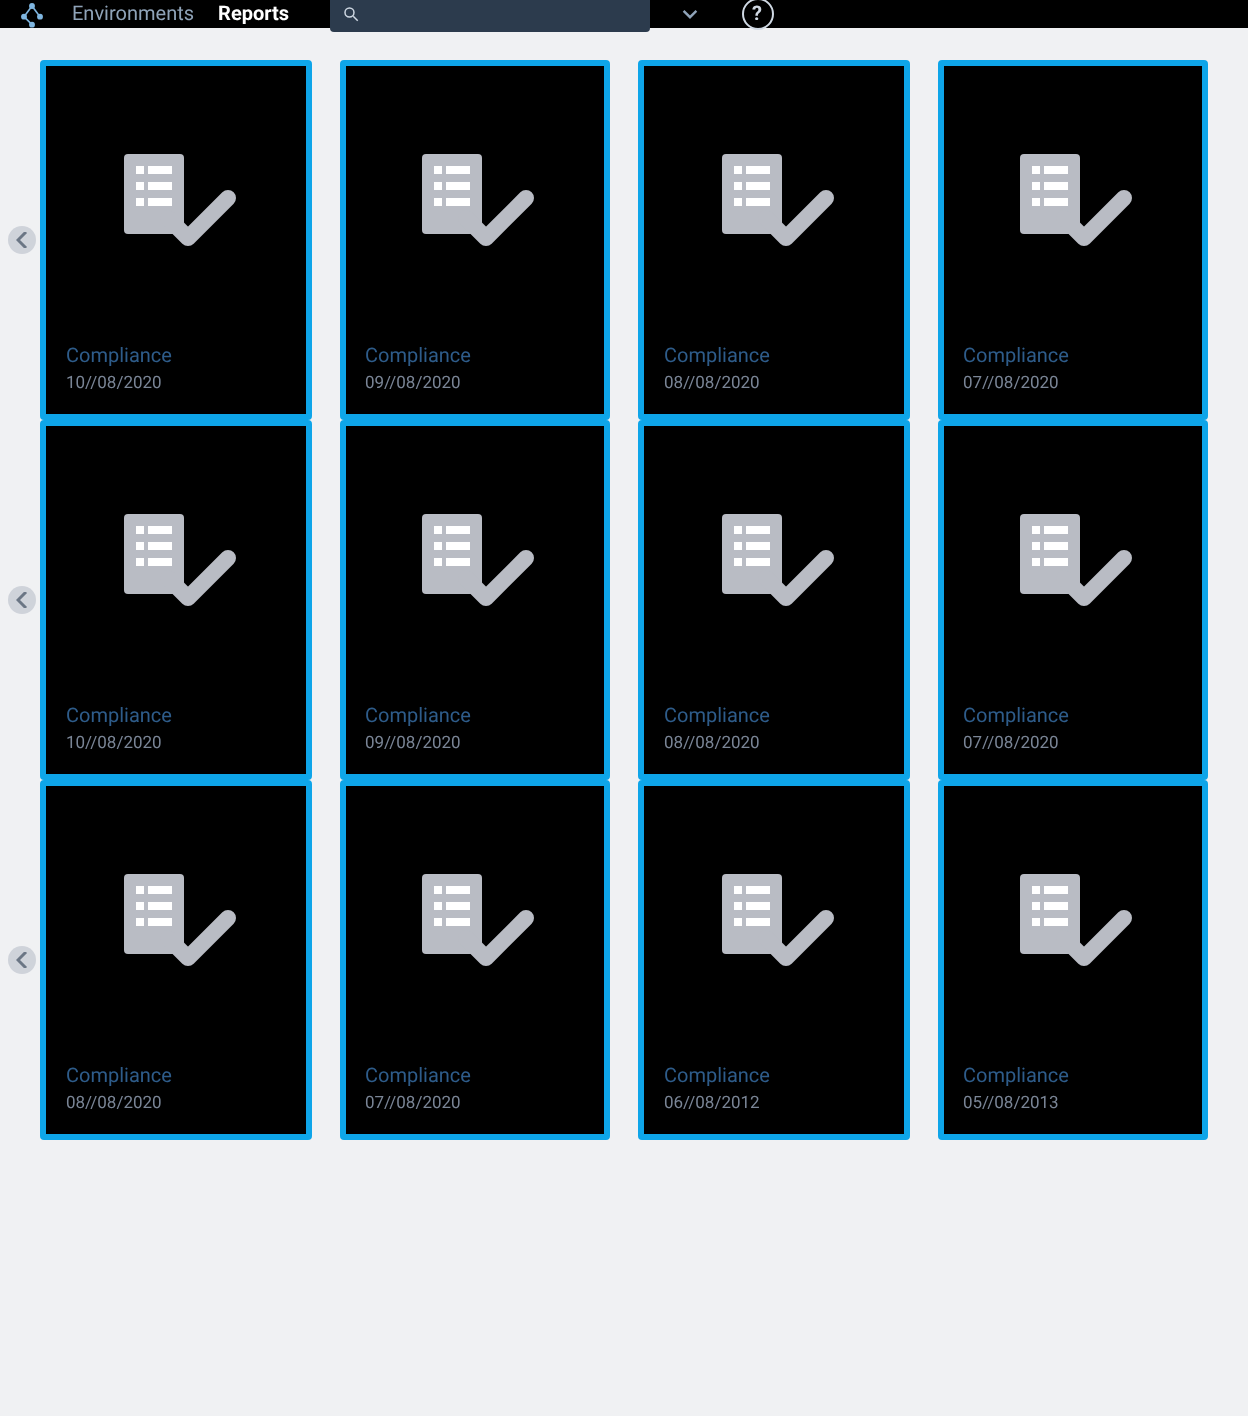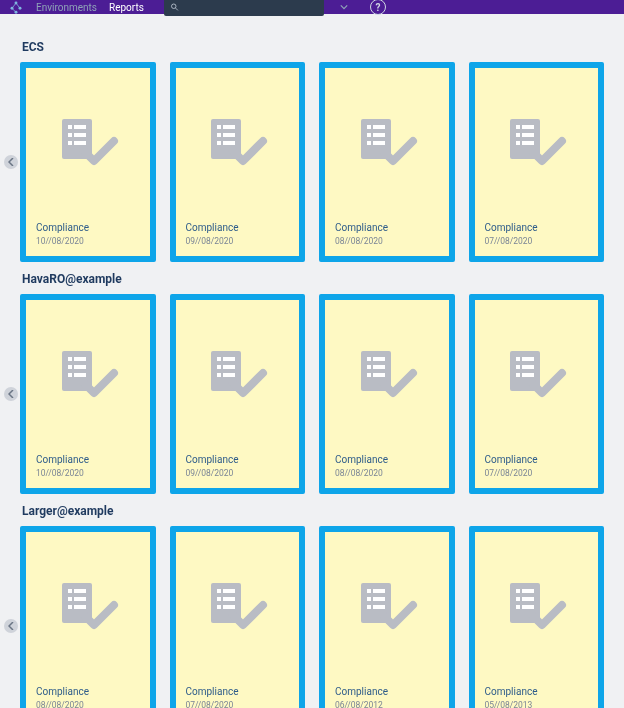--- a/index.html
+++ b/index.html
@@ -6,34 +6,34 @@
   body {
     font-family: -apple-system, BlinkMacSystemFont, "Segoe UI", Roboto, sans-serif;
     background: #f0f1f3;
     width: 624px;
     height: 708px;
     overflow: hidden;
     color: #2c3e50;
   }
   .topbar {
     height: 14px;
-    background: #4c1d95;
+    background: #000000;
     display: flex;
     align-items: center;
     padding: 0 8px;
     gap: 12px;
     font-size: 10px;
   }
   .logo {
     width: 16px; height: 16px;
     display: flex; align-items: center; justify-content: center;
   }
   .logo svg { width: 16px; height: 16px; }
   .nav-link { color: #8fa3b8; cursor: pointer; }
-  .nav-link.active { color: #fff; font-weight: 400; }
+  .nav-link.active { color: #fff; font-weight: 700; }
   .search-wrap {
     display: flex; align-items: center;
     background: #2c3b4d;
     border-radius: 2px;
     height: 18px;
     padding: 0 6px;
     width: 160px;
     margin-left: 8px;
   }
   .search-wrap svg { width: 10px; height: 10px; fill: #cfd8e3; }
@@ -74,24 +74,24 @@
     cursor: pointer;
     color: #6b7685;
     font-size: 9px;
   }
   .cards {
     display: grid;
     grid-template-columns: repeat(4, 1fr);
     gap: 14px;
   }
   .card {
-    background: #fef9c3;
-    border: 6px solid #0ea5e9;
+    background: #000000;
+    border: 3px solid #0ea5e9;
     border-radius: 2px;
-    height: 200px;
+    height: 180px;
     display: flex;
     flex-direction: column;
     cursor: pointer;
   }
   .card-thumb {
     flex: 1;
     display: flex; align-items: center; justify-content: center;
   }
   .card-thumb svg { width: 64px; height: 52px; }
   .card-meta {
@@ -133,21 +133,20 @@
       <path d="M1 3 L5 7 L9 3" fill="none" stroke="#8fa3b8" stroke-width="1.5"></path>
     </svg>
   </div>
   <div class="help-icon">
     <span>?</span>
   </div>
 </div>
 
 <div class="content">
 
-  <div class="section-title">ECS</div>
   <div class="row-wrap">
     <div class="prev-arrow">
       <svg width="6" height="8" viewBox="0 0 6 8">
           <path d="M5 0 L1 4 L5 8" fill="none" stroke="#6b7685" stroke-width="1.5"></path>
         </svg>
     </div>
     <div class="cards">
       <div class="card">
         <div class="card-thumb">
           <svg viewBox="0 0 64 52">
@@ -216,21 +215,20 @@
             </svg>
         </div>
         <div class="card-meta">
           <div class="card-title">Compliance</div>
           <div class="card-date">07//08/2020</div>
         </div>
       </div>
     </div>
   </div>
 
-  <div class="section-title">HavaRO@example</div>
   <div class="row-wrap">
     <div class="prev-arrow">
       <svg width="6" height="8" viewBox="0 0 6 8">
           <path d="M5 0 L1 4 L5 8" fill="none" stroke="#6b7685" stroke-width="1.5"></path>
         </svg>
     </div>
     <div class="cards">
       <div class="card">
         <div class="card-thumb">
           <svg viewBox="0 0 64 52">
@@ -299,21 +297,20 @@
             </svg>
         </div>
         <div class="card-meta">
           <div class="card-title">Compliance</div>
           <div class="card-date">07//08/2020</div>
         </div>
       </div>
     </div>
   </div>
 
-  <div class="section-title">Larger@example</div>
   <div class="row-wrap">
     <div class="prev-arrow">
       <svg width="6" height="8" viewBox="0 0 6 8">
           <path d="M5 0 L1 4 L5 8" fill="none" stroke="#6b7685" stroke-width="1.5"></path>
         </svg>
     </div>
     <div class="cards">
       <div class="card">
         <div class="card-thumb">
           <svg viewBox="0 0 64 52">

